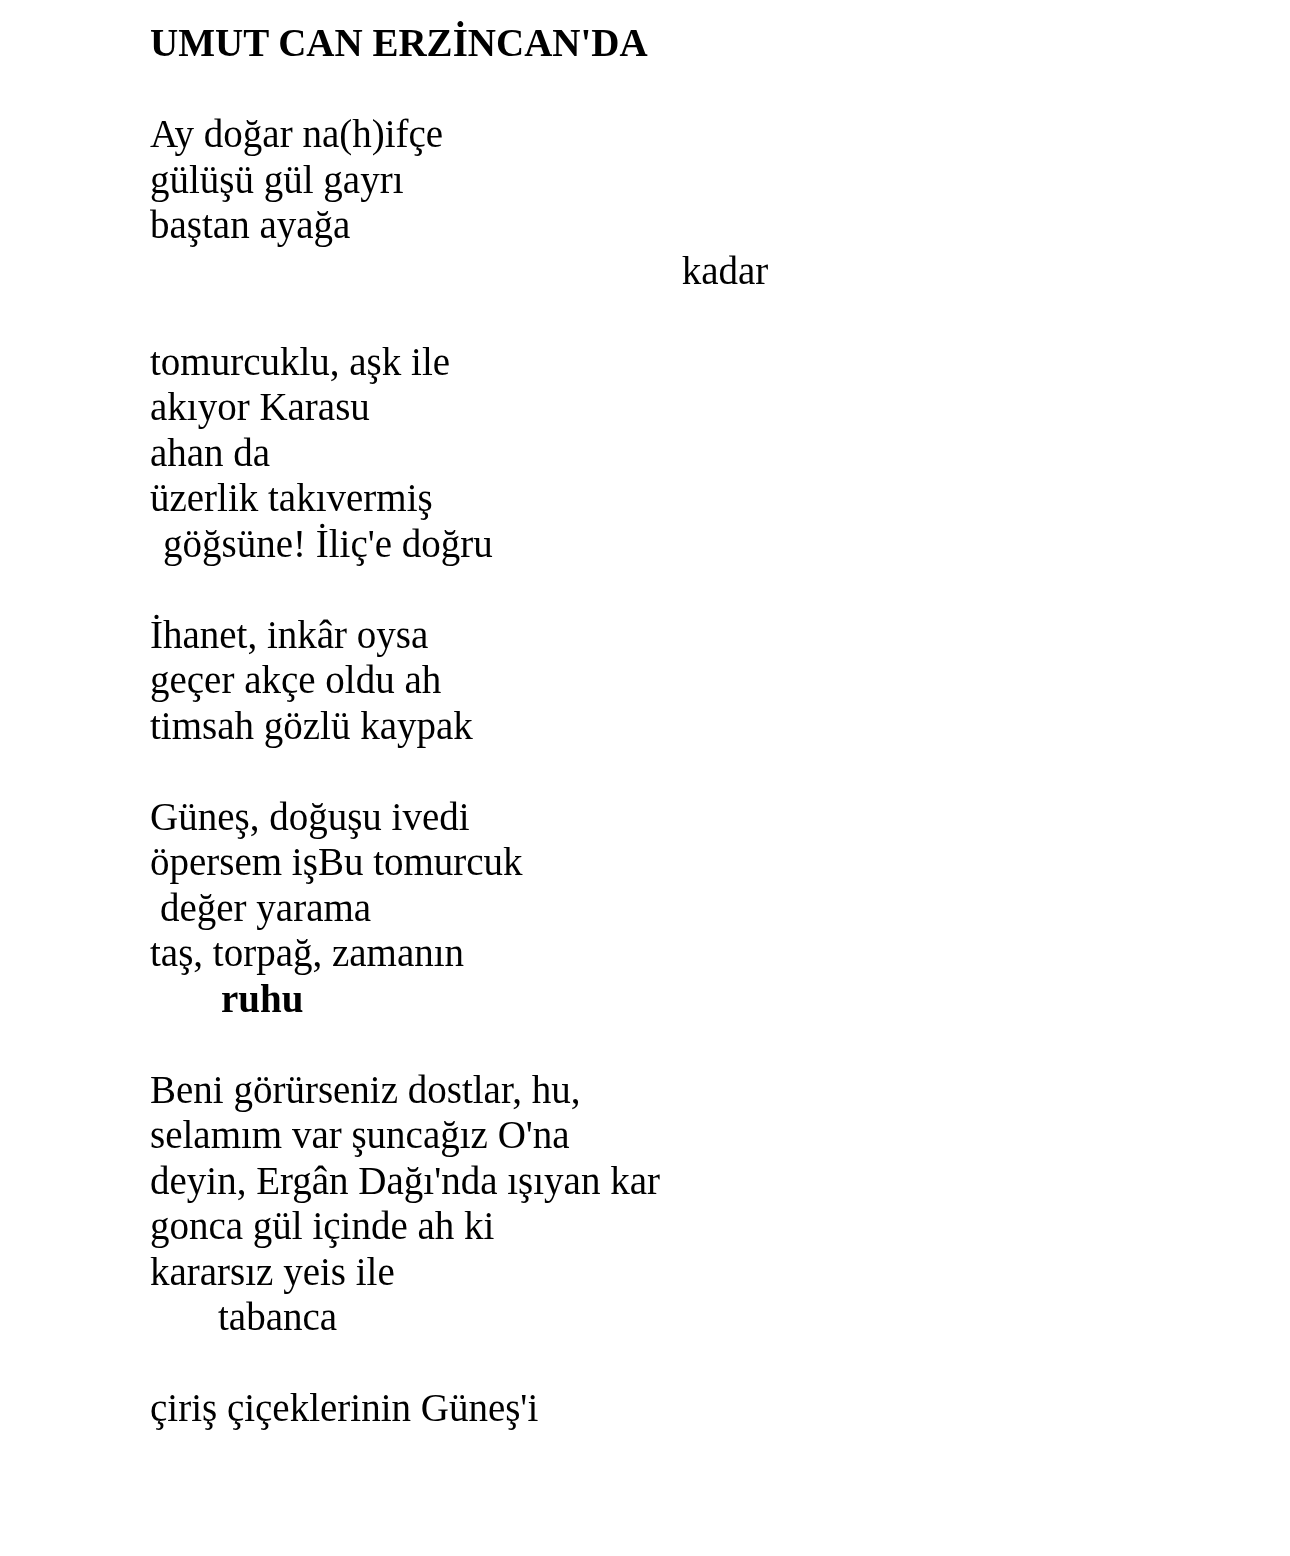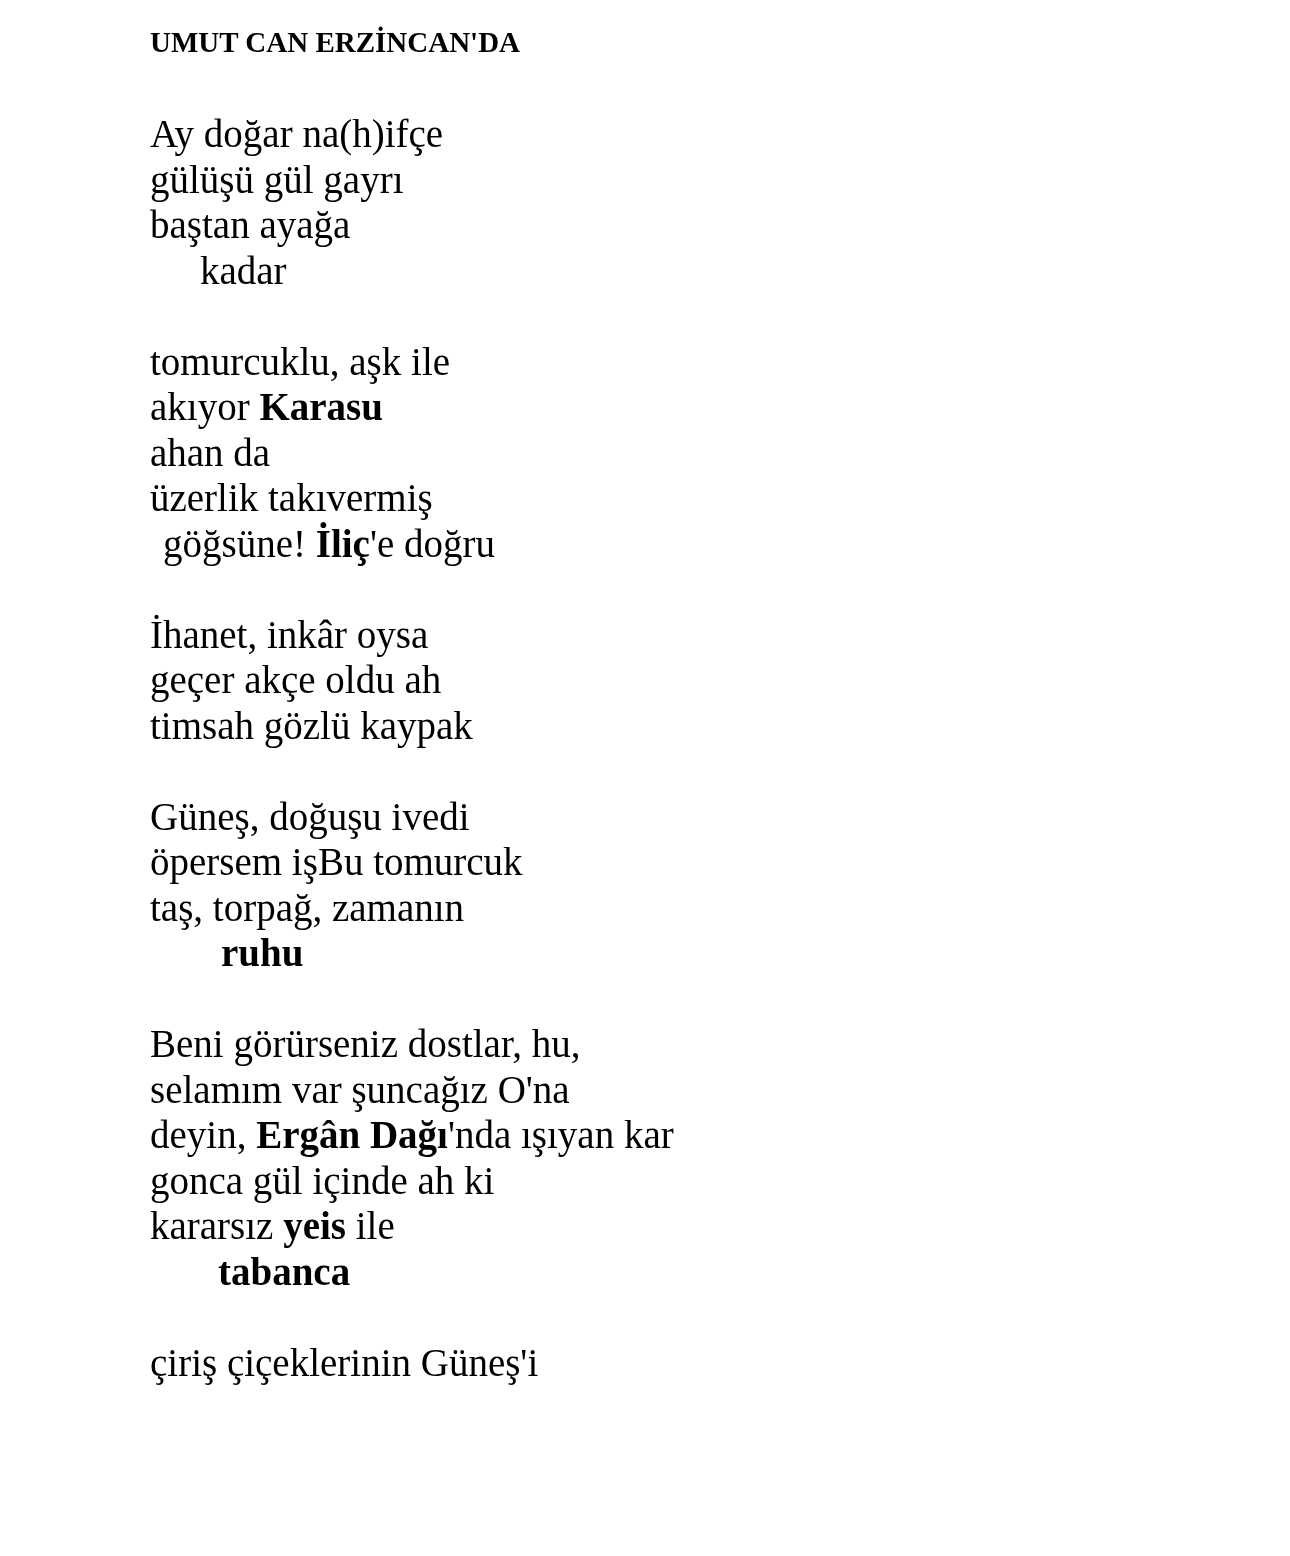--- a/index.html
+++ b/index.html
@@ -17,66 +17,67 @@
     width: 1290px;
     height: 1556px;
     padding: 20px 40px 0 150px;
     font-family: "Liberation Serif", "DejaVu Serif", serif;
     font-size: 39px;
     line-height: 45.5px;
     color: #000000;
     background: #ffffff;
   }
   .poem-title {
-    font-size: 29px;
+    font-size: 39px;
     font-weight: bold;
     margin: 0 0 45.5px 0;
     line-height: 45.5px;
   }
   .stanza {
     margin: 0 0 45.5px 0;
   }
   .stanza:last-child {
     margin-bottom: 8px;
   }
   .line {
     white-space: pre;
     min-height: 45.5px;
   }
   .line b {
-    font-weight: bold;
+    font-weight: normal;
   }
 </style>
 </head>
 <body>
 
 <div class="page">
   <h1 class="poem-title">UMUT CAN ERZİNCAN'DA</h1>
   <div id="poem-body">
       <div class="stanza">
         <div class="line"><span>Ay doğar na(h)ifçe</span></div>
         <div class="line"><span>gülüşü gül gayrı</span></div>
         <div class="line"><span>baştan ayağa</span></div>
-        <div class="line" style="padding-left: 50px;"><span>kadar</span></div>
+        <div class="line" style="padding-left: 50px; text-align: center;"><span>kadar</span></div>
       </div>
       <div class="stanza">
         <div class="line"><span>tomurcuklu, aşk ile</span></div>
         <div class="line"><span>akıyor </span><b>Karasu</b></div>
         <div class="line"><span>ahan da</span></div>
         <div class="line"><span>üzerlik takıvermiş</span></div>
         <div class="line" style="padding-left: 13px;"><span>göğsüne! </span><b>İliç</b><span>'e doğru</span></div>
       </div>
       <div class="stanza">
         <div class="line"><span>İhanet, inkâr oysa</span></div>
         <div class="line"><span>geçer akçe oldu ah</span></div>
         <div class="line"><span>timsah gözlü kaypak</span></div>
       </div>
       <div class="stanza">
         <div class="line"><span>Güneş, doğuşu ivedi</span></div>
         <div class="line"><span>öpersem işBu tomurcuk</span></div>
+        <div class="line" style="padding-left: 10px;"><span>değer yarama</span></div>
         <div class="line"><span>taş, torpağ, zamanın</span></div>
         <div class="line" style="padding-left: 71px; font-weight: bold;"><span>ruhu</span></div>
       </div>
       <div class="stanza">
         <div class="line"><span>Beni görürseniz dostlar, hu,</span></div>
         <div class="line"><span>selamım var şuncağız O'na</span></div>
         <div class="line"><span>deyin, </span><b>Ergân Dağı</b><span>'nda ışıyan kar</span></div>
         <div class="line"><span>gonca gül içinde ah ki</span></div>
         <div class="line"><span>kararsız </span><b>yeis</b><span> ile</span></div>
         <div class="line" style="padding-left: 68px;"><b>tabanca</b></div>

